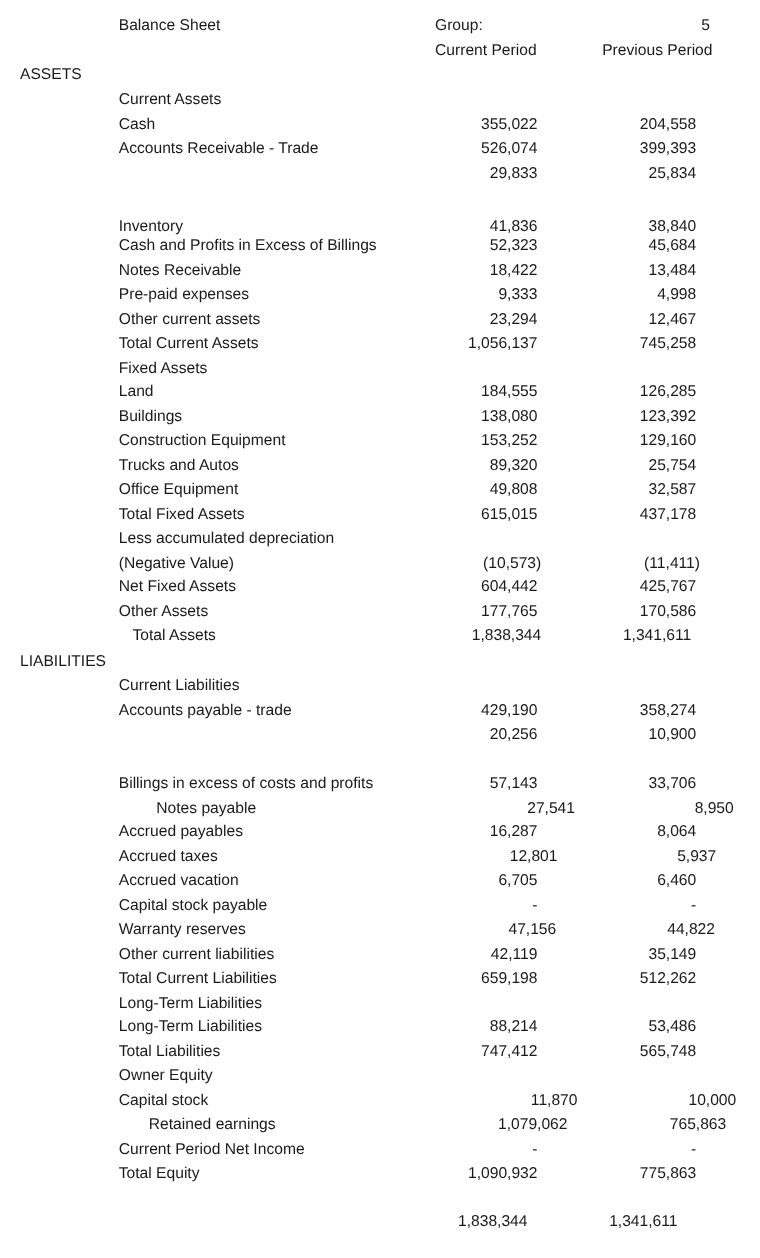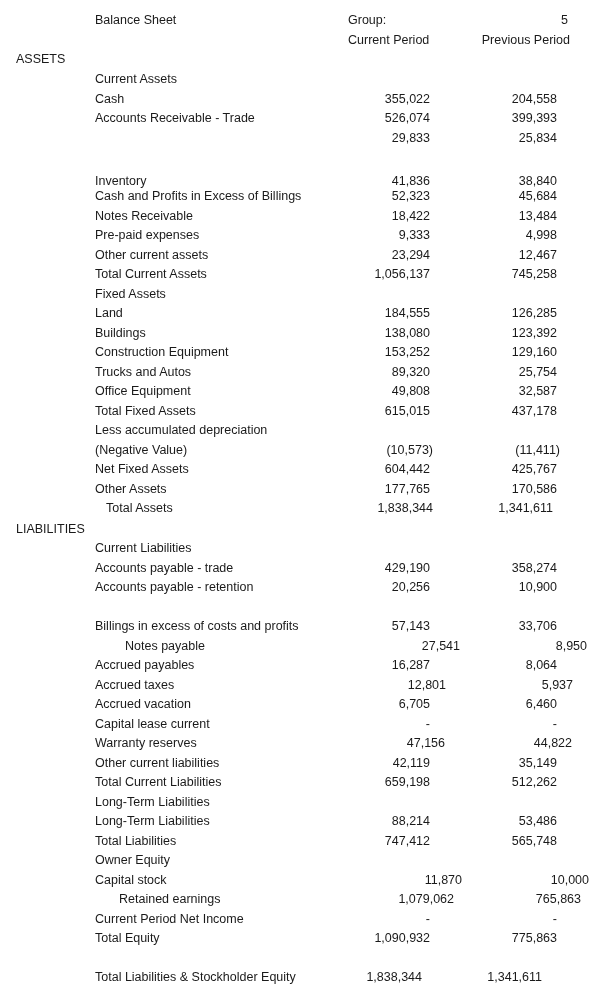--- a/index.html
+++ b/index.html
@@ -148,21 +148,20 @@
       <span class="label">Current Liabilities</span>
       <span class="cur"></span>
       <span class="prev"></span>
     </div>
     <div class="row" style="top: 558.5px;">
       <span class="label">Accounts payable - trade</span>
       <span class="cur">429,190</span>
       <span class="prev">358,274</span>
     </div>
     <div class="row" style="top: 578px;">
-      <span class="label">Accounts payable - retention</span>
       <span class="cur">20,256</span>
       <span class="prev">10,900</span>
     </div>
     <div class="row" style="top: 617px;">
       <span class="label">Billings in excess of costs and profits</span>
       <span class="cur">57,143</span>
       <span class="prev">33,706</span>
     </div>
     <div class="row" style="top: 636.5px; margin-left: 30px;">
       <span class="label">Notes payable</span>
@@ -178,21 +177,21 @@
       <span class="label">Accrued taxes</span>
       <span class="cur">12,801</span>
       <span class="prev">5,937</span>
     </div>
     <div class="row" style="top: 695px;">
       <span class="label">Accrued vacation</span>
       <span class="cur">6,705</span>
       <span class="prev">6,460</span>
     </div>
     <div class="row" style="top: 714.5px;">
-      <span class="label">Capital lease current</span>
+      <span class="label">Capital stock payable</span>
       <span class="cur">-</span>
       <span class="prev">-</span>
     </div>
     <div class="row" style="top: 734px; padding-left: 15px;">
       <span class="label">Warranty reserves</span>
       <span class="cur">47,156</span>
       <span class="prev">44,822</span>
     </div>
     <div class="row" style="top: 753.5px;">
       <span class="label">Other current liabilities</span>
@@ -238,21 +237,20 @@
       <span class="label">Current Period Net Income</span>
       <span class="cur">-</span>
       <span class="prev">-</span>
     </div>
     <div class="row" style="top: 929px;">
       <span class="label">Total Equity</span>
       <span class="cur">1,090,932</span>
       <span class="prev">775,863</span>
     </div>
     <div class="row" style="top: 968px;">
-      <span class="label">Total Liabilities &amp; Stockholder Equity</span>
       <span class="cur tot">1,838,344</span>
       <span class="prev tot">1,341,611</span>
     </div>
   </div>
 
 <div class="row" style="top:520px;">
   <span class="section">LIABILITIES</span>
 </div>
 
 </body></html>

